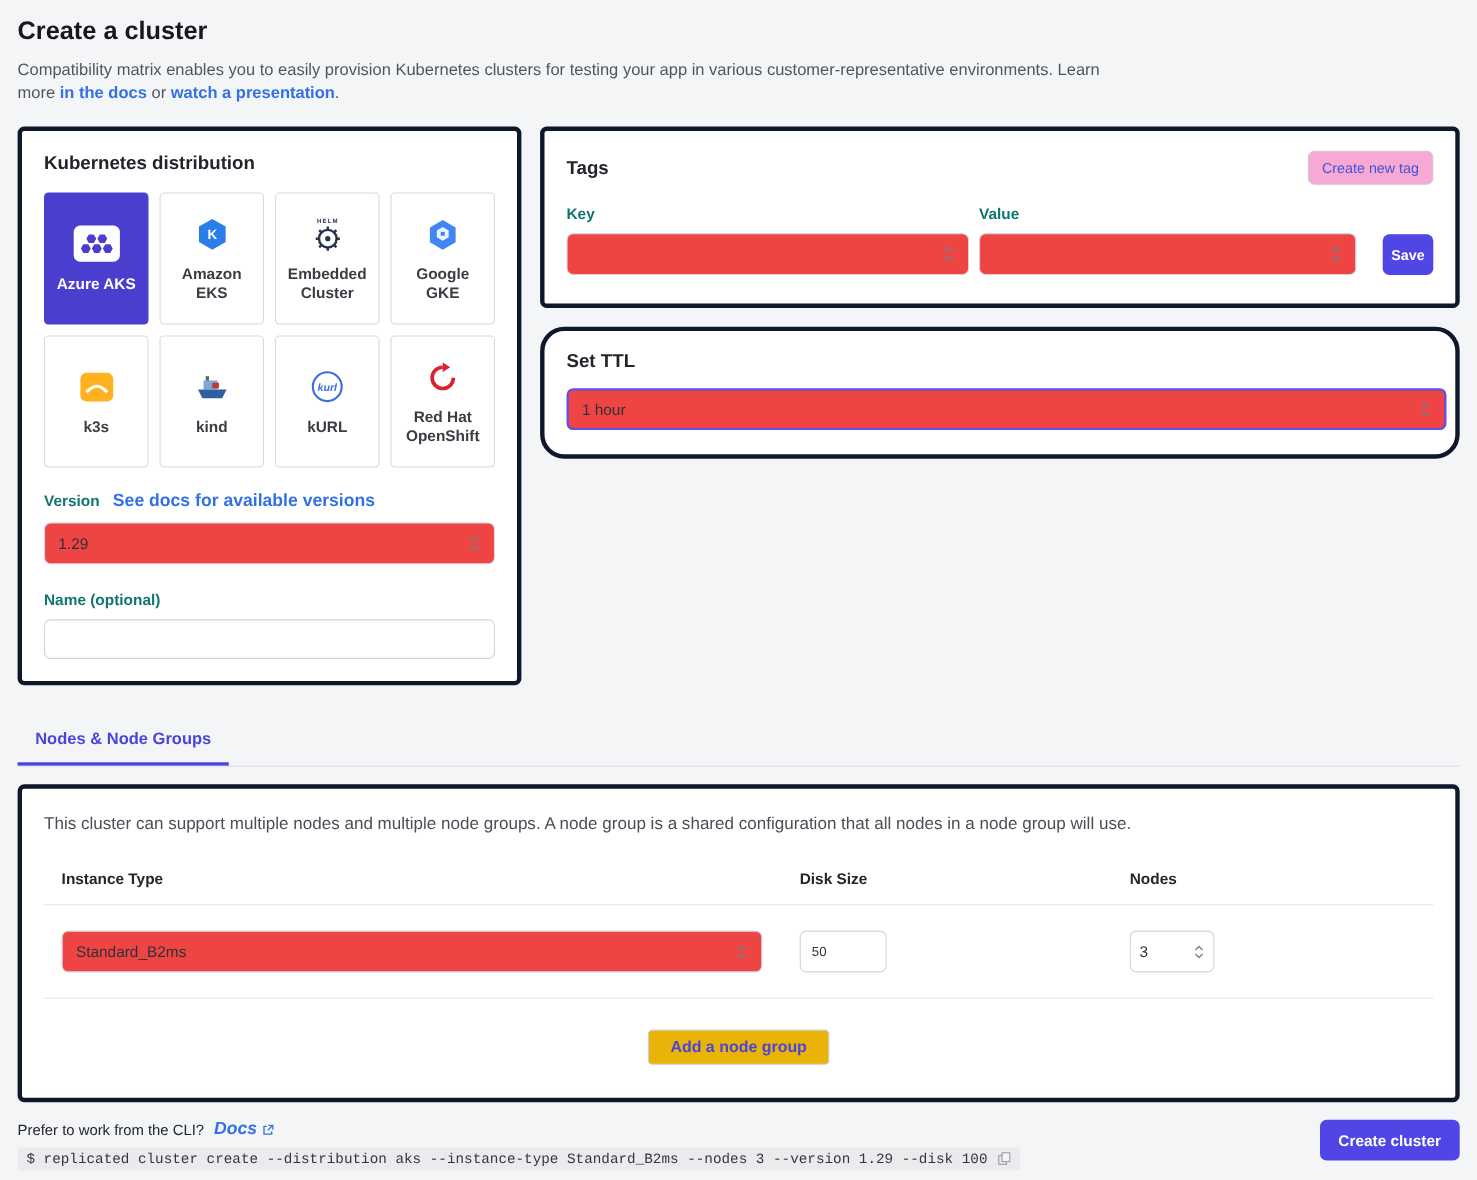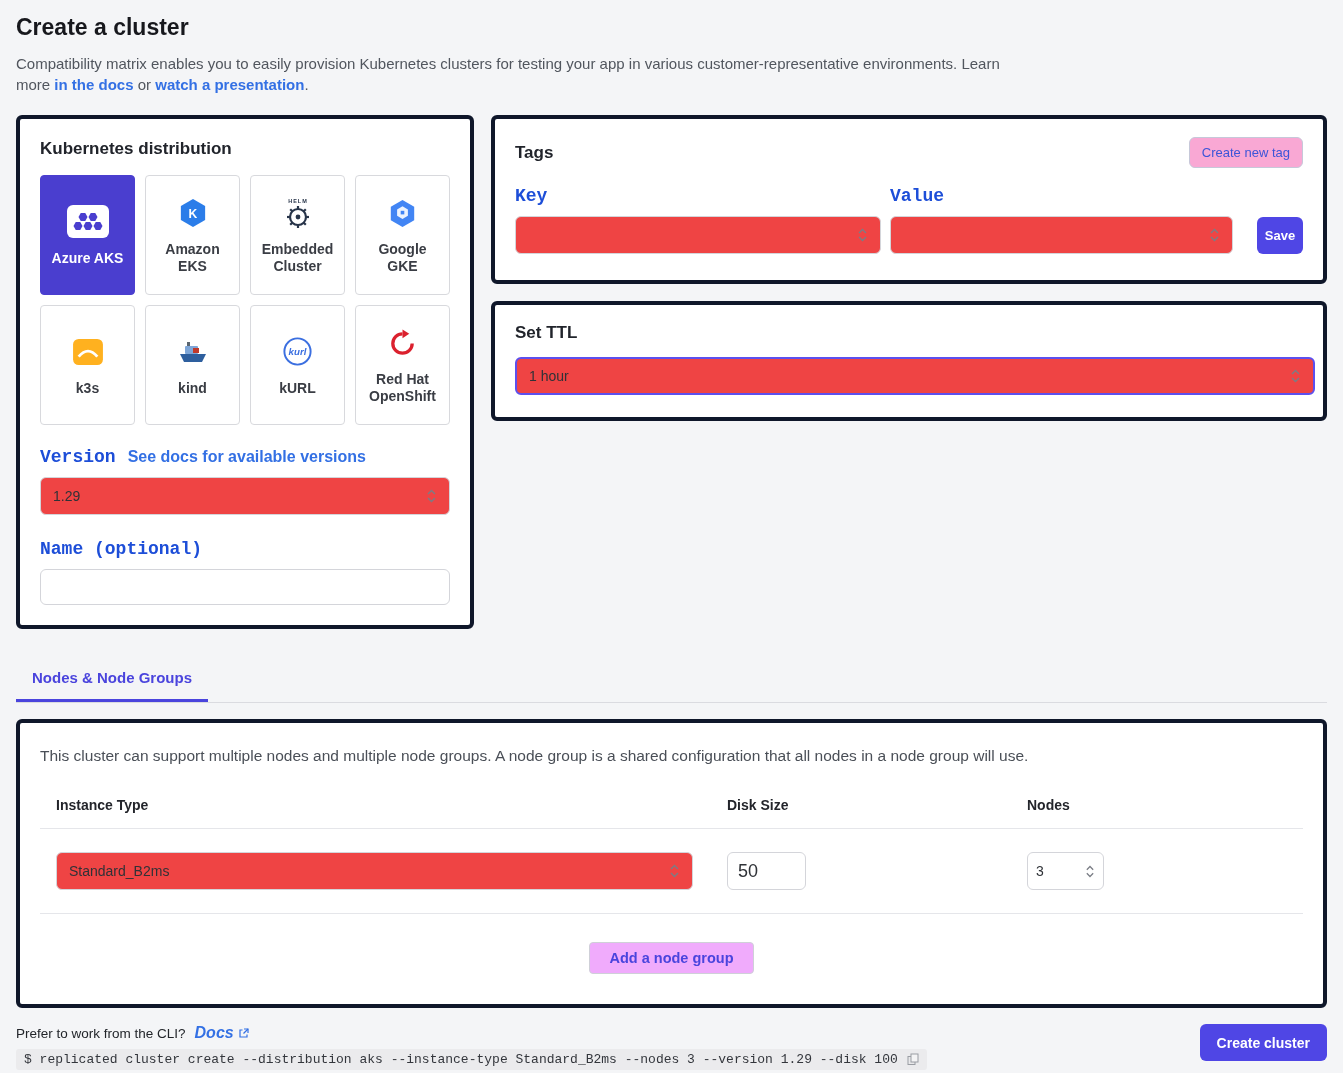--- a/index.html
+++ b/index.html
@@ -28,21 +28,21 @@
     display: flex; flex-direction: column; align-items: center; justify-content: center;
     gap: 10px; cursor: pointer; background: #fff; text-align: center; padding: 6px;
   }
   .tile-label { font-size: 14px; font-weight: 600; color: #3a3d44; line-height: 17px; }
   .tile.selected { background: #4a3ecf; border-color: #4a3ecf; }
   .tile.selected .tile-label { color: #fff; }
   .tile-icon { height: 36px; display: flex; align-items: center; justify-content: center; }
   .aks-box { background: #fff; border-radius: 6px; padding: 3px 4px; display: inline-flex; }
 
   .version-row { margin-top: 22px; display: flex; align-items: baseline; gap: 12px; }
-  .field-label { font-size: 18px; font-weight: 600; color: #1d4ed8; font-family: Liberation Mono, monospace; }
+  .field-label { font-size: 14px; font-weight: 600; color: #0f766e; }
   .doc-link { font-size: 16px; font-weight: 600; color: #3370e4; text-decoration: none; cursor: pointer; }
 
   .select {
     margin-top: 10px; height: 38px; border: 1px solid #d4d5da; border-radius: 6px;
     display: flex; align-items: center; justify-content: space-between;
     padding: 0 12px; font-size: 14px; color: #2f3237; background: #ef4444; cursor: pointer;
   }
   .select.focused { border: 2px solid #5c50ee; }
   .text-input {
     margin-top: 10px; width: 100%; height: 36px; border: 1px solid #d4d5da; border-radius: 6px;
@@ -64,52 +64,52 @@
   .kv-col.value { flex: 1; }
   .kv-col .field-label { display: block; margin-bottom: 10px; }
   .value-line { display: flex; gap: 24px; align-items: center; }
   .value-line .select { flex: 1; margin-top: 0; }
   .kv-col.key .select { margin-top: 0; }
   .btn-save {
     height: 37px; width: 46px; background: #4f46e5; color: #fff; border: none;
     border-radius: 6px; font-size: 13px; font-weight: 600; cursor: pointer;
     font-family: "Liberation Sans", sans-serif;
   }
-  .ttl-card { padding: 18px 8px 22px 20px; }
+  .ttl-card { padding: 18px 8px 22px 20px; border-radius: 22px; }
   .ttl-card .select { margin-top: 14px; }
 
   
   .tabs { margin-top: 40px; border-bottom: 1px solid #dadbe0; }
   .tab {
     display: inline-block; color: #4a44dd; font-size: 15px; font-weight: 700;
     padding: 0 16px 13px 16px; border-bottom: 3px solid #4a44dd; cursor: pointer;
   }
 
   
   .ng-card { margin-top: 16px; padding: 24px 20px 30px 20px; }
   .ng-desc { font-size: 15.5px; color: #4a4f57; margin-bottom: 32px; }
   .ng-header, .ng-row { display: grid; grid-template-columns: 671px 300px 1fr; align-items: center; }
   .ng-header { padding: 0 0 15px 16px; border-bottom: 1px solid #e5e6ea; }
   .ng-header .col-label { font-size: 14px; font-weight: 700; color: #23252b; }
   .ng-row { padding: 23px 0 23px 16px; border-bottom: 1px solid #e5e6ea; }
   .ng-row .select { margin-top: 0; width: 637px; align-items: center; }
   .num-input {
     width: 79px; height: 38px; border: 1px solid #d4d5da; border-radius: 6px;
-    padding: 0 10px; font-family: "Liberation Sans", sans-serif; font-size: 18px; color: #2f3237;
+    padding: 0 10px; font-family: "Liberation Sans", sans-serif; font-size: 12px; color: #2f3237;
   }
   .stepper {
     width: 77px; height: 38px; border: 1px solid #d4d5da; border-radius: 6px; background: #fff;
     display: flex; align-items: center; justify-content: space-between; padding: 0 8px;
   }
   .stepper input { width: 30px; border: none; outline: none; font-size: 14px; color: #2f3237;
     font-family: "Liberation Sans", sans-serif; }
   .add-wrap { text-align: center; margin-top: 28px; }
   .btn-add {
     display: inline-block; padding: 7px 19px; border: 1px solid #cfd0d8; border-radius: 4px;
-    color: #4a44dd; font-weight: 700; font-size: 14.5px; background: #f0abfc; cursor: pointer;
+    color: #4a44dd; font-weight: 700; font-size: 14.5px; background: #eab308; cursor: pointer;
     font-family: "Liberation Sans", sans-serif;
   }
 
   
   .footer { margin-top: 16px; display: flex; justify-content: space-between; align-items: flex-start; }
   .cli-line { font-size: 13.5px; color: #22252a; display: flex; gap: 9px; align-items: center; }
   .code-block {
     margin-top: 7px; background: #ebebed; border-radius: 3px; padding: 3px 8px;
     font-family: "Liberation Mono", monospace; font-size: 13px; color: #33363c;
     display: inline-flex; align-items: center; gap: 9px; width: fit-content;

